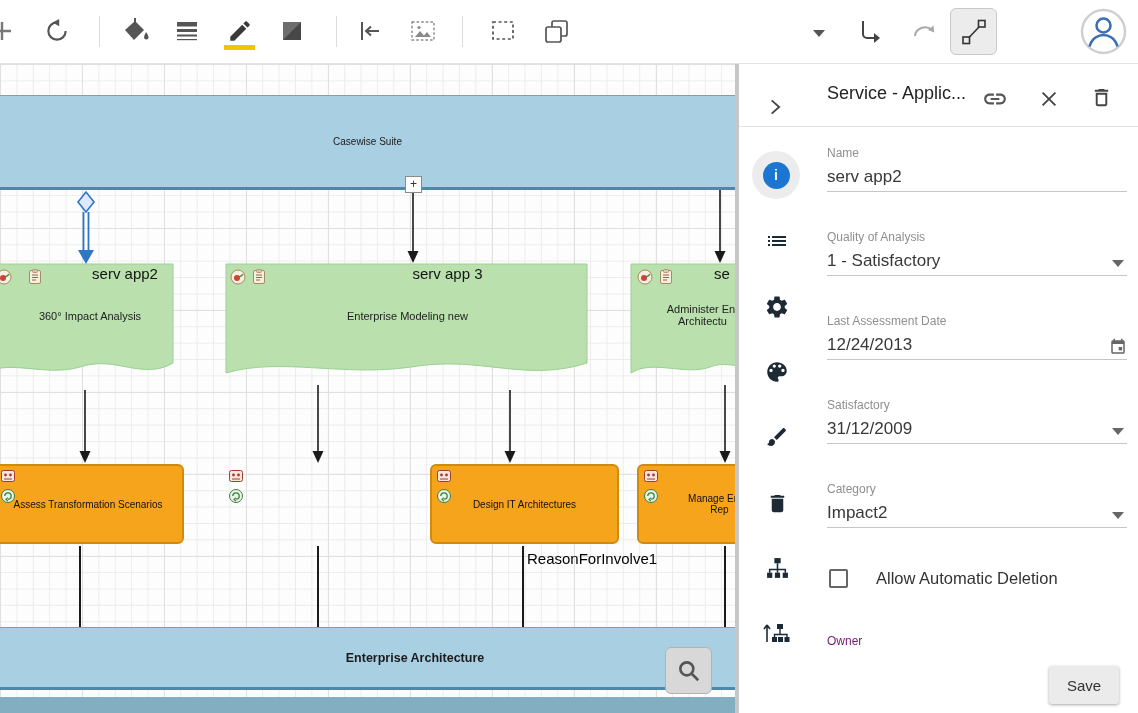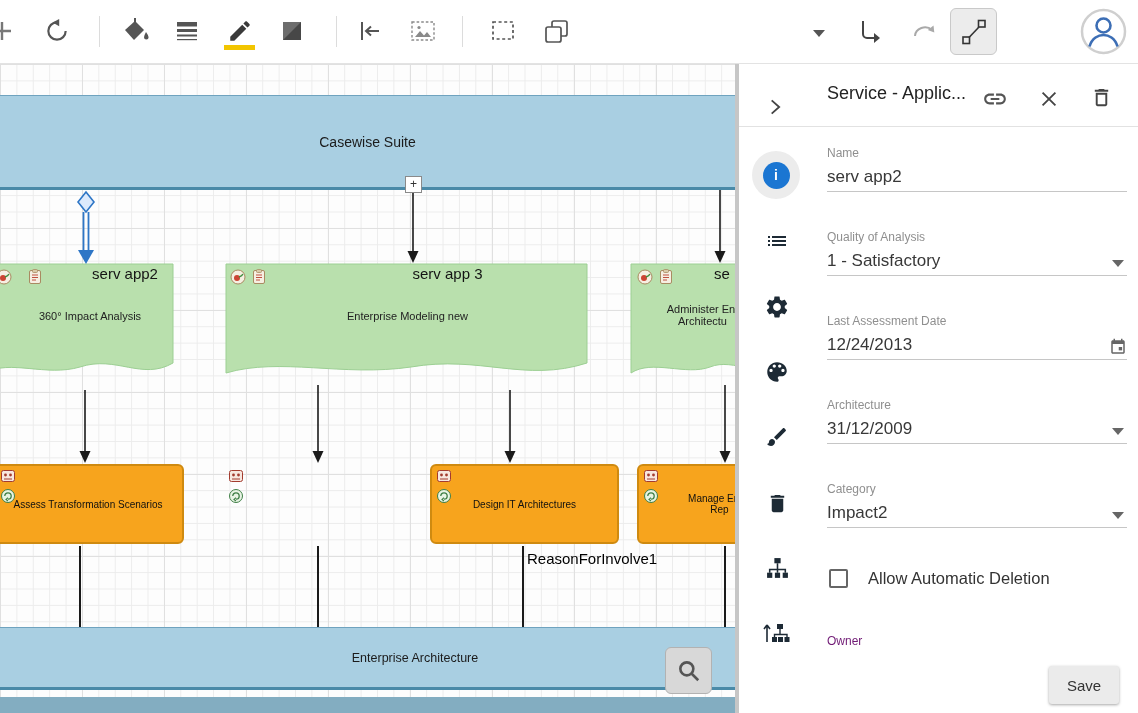--- a/index.html
+++ b/index.html
@@ -26,22 +26,22 @@
     background-image:
       linear-gradient(#e0e0e0 1px, transparent 1px),
       linear-gradient(90deg,#e0e0e0 1px, transparent 1px),
       linear-gradient(#ececec 1px, transparent 1px),
       linear-gradient(90deg,#ececec 1px, transparent 1px);
     background-size: 82px 82px, 82px 82px, 16.4px 16.4px, 16.4px 16.4px; }
 
   .banner { position:absolute; left:0; width:735px; background:#a9cfe2;
     border-top:1px solid #6fa3bf; border-bottom:3px solid #4a8aa8;
     display:flex; align-items:center; justify-content:center; color:#1b1b1b; }
-  .banner.top { top:31px; height:95px; font-size:14px; }
-  .banner.bottom { top:563px; height:63px; font-size:12.5px; }
+  .banner.top { top:31px; height:95px; font-size:10px; }
+  .banner.bottom { top:563px; height:63px; font-size:12.5px;font-weight:bold; }
   .banner.bottom .banner-text { padding-left:95px; }
 
   .plus-handle { position:absolute; left:405px; top:112px; width:17px; height:17px; background:#fff;
     border:1px solid #8a8a8a; font-size:12px; line-height:15px; text-align:center; color:#333; z-index:5; }
 
   .gshape { position:absolute; top:199px; }
   .gtitle { position:absolute; font-size:15px; color:#141414; text-align:center; white-space:nowrap; z-index:4;}
   .gbody { position:absolute; font-size:11px; color:#222; text-align:center; z-index:4; }
   .wrap2 { white-space:pre-line; }
 
@@ -80,21 +80,21 @@
   .info-circle { width:27px; height:27px; border-radius:50%; background:#1b76d2; color:#fff;
     display:flex; align-items:center; justify-content:center; font-size:14px; font-weight:700; }
 
   .fld { position:absolute; left:88px; width:300px; border-bottom:1px solid #c6c6c6; padding-bottom:4px; }
   .fld .lbl { font-size:12px; color:#8f8f8f; }
   .fld .val { font-size:17px; color:#383838; margin-top:7px; white-space:nowrap; }
   .fld .dd { position:absolute; right:3px; top:30px; width:0; height:0;
     border-left:6px solid transparent; border-right:6px solid transparent; border-top:7px solid #666; }
   .fld .cal { position:absolute; right:0; top:24px; }
 
-  .chk-row { position:absolute; left:90px; top:505px; display:flex; align-items:center; gap:20px; }
+  .chk-row { position:absolute; left:90px; top:505px; display:flex; align-items:center; gap:28px; }
   .chk-box { width:19px; height:19px; border:2px solid #666; border-radius:2px; background:#fff; cursor:pointer; }
   .chk-label { font-size:16.5px; color:#333; }
 
   .owner-lbl { position:absolute; left:88px; top:570px; font-size:12px; color:#701a75; }
 
   .save-btn { position:absolute; left:310px; top:602px; width:70px; height:38px; background:#ebebeb;
     border:none; border-radius:3px; box-shadow:0 1px 3px rgba(0,0,0,.35); font-size:15px; font-weight:500;
     color:#333; cursor:pointer; font-family:"Liberation Sans",sans-serif; }
 </style>
 </head>
@@ -455,21 +455,21 @@
       <div class="lbl">Last Assessment Date</div>
       <div class="val">12/24/2013</div>
       <div class="cal">
         <svg width="18" height="18" viewBox="0 0 24 24">
             <path d="M19,3h-1V1h-2v2H8V1H6v2H5C3.9,3,3,3.9,3,5v14c0,1.1,0.9,2,2,2h14c1.1,0,2-0.9,2-2V5C21,3.9,20.1,3,19,3z M19,19H5V8h14V19z" fill="#666"></path>
             <rect x="13" y="12" width="4.5" height="4.5" fill="#666"></rect>
           </svg>
       </div>
     </div>
     <div class="fld" style="top:334px">
-      <div class="lbl">Architecture</div>
+      <div class="lbl">Satisfactory</div>
       <div class="val">31/12/2009</div>
       <div class="dd"></div>
     </div>
     <div class="fld" style="top:418px">
       <div class="lbl">Category</div>
       <div class="val">Impact2</div>
       <div class="dd"></div>
     </div>
 
     <div class="chk-row">

